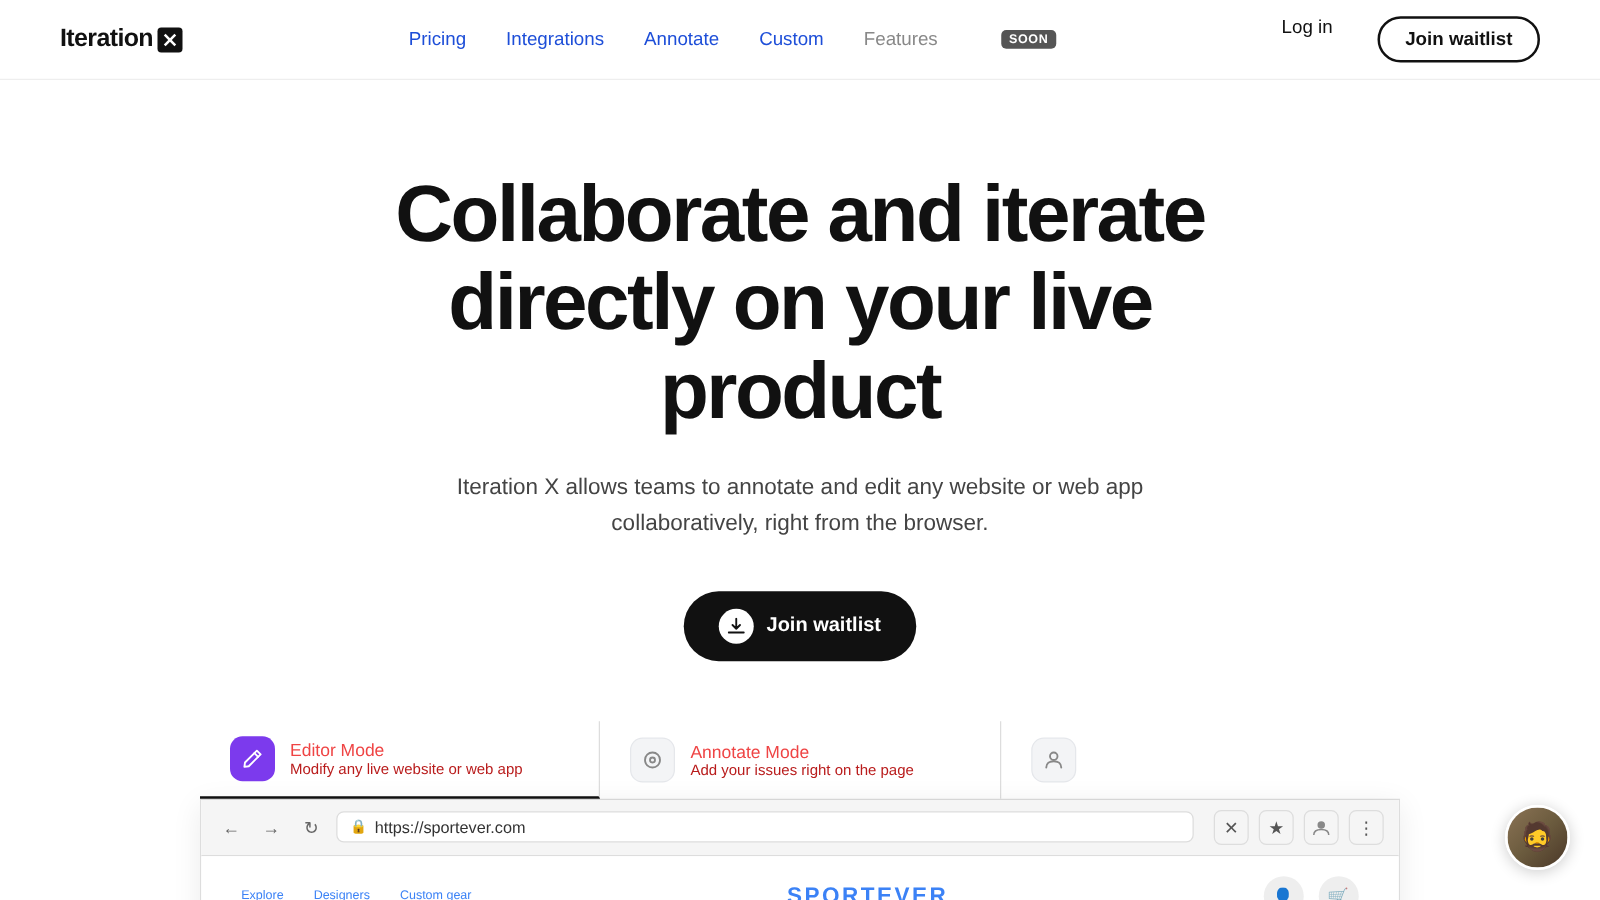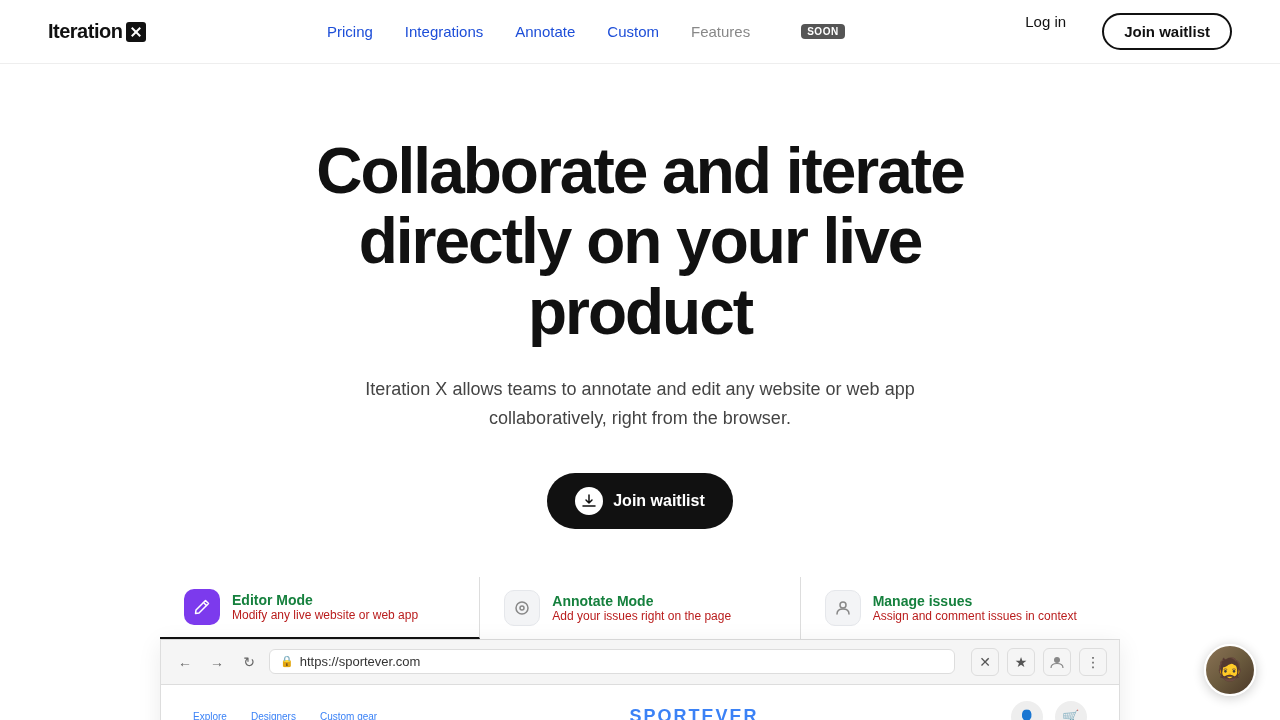--- a/index.html
+++ b/index.html
@@ -75,21 +75,21 @@
     }
     .mode-tab:not(:last-child) { border-right: 1px solid #ddd; }
     .mode-tab-icon {
       width: 36px; height: 36px; border-radius: 10px;
       display: flex; align-items: center; justify-content: center; flex-shrink: 0;
     }
     .mode-tab-icon.purple { background: #7c3aed; }
     .mode-tab-icon.gray { background: #f3f4f6; border: 1px solid #e5e7eb; }
     .mode-tab-icon svg { width: 18px; height: 18px; }
     .mode-tab-text { display: flex; flex-direction: column; }
-    .mode-tab-title { font-size: 14px; font-weight: 700; color: #15803d; }
+    .mode-tab-title { font-size: 14px; font-weight: 400; color: #ef4444; }
     .mode-tab-desc { font-size: 12px; color: #b91c1c; }
     .mode-tab.active { border-bottom: 2px solid #111; }
 
     
     .browser-window {
       width: 100%; max-width: 960px;
       border: 1px solid #ddd; border-top: none; border-radius: 0 0 12px 12px;
       overflow: hidden; box-shadow: 0 4px 24px rgba(0,0,0,0.08);
     }
     .browser-toolbar {
@@ -212,24 +212,20 @@
       </div>
     </div>
 
     <div class="mode-tab">
       <div class="mode-tab-icon gray">
         <svg viewBox="0 0 18 18" fill="none" xmlns="http://www.w3.org/2000/svg">
           <circle cx="9" cy="6" r="3" stroke="#888" stroke-width="1.5"></circle>
           <path d="M3 15c0-3.314 2.686-5 6-5s6 1.686 6 5" stroke="#888" stroke-width="1.5" stroke-linecap="round"></path>
         </svg>
       </div>
-      <div class="mode-tab-text">
-        <span class="mode-tab-title">Manage issues</span>
-        <span class="mode-tab-desc">Assign and comment issues in context</span>
-      </div>
     </div>
   </div>
 
   <div class="browser-window">
     <div class="browser-toolbar">
       <button class="browser-nav-btn">←</button>
       <button class="browser-nav-btn">→</button>
       <button class="browser-nav-btn browser-refresh">↻</button>
       <div class="url-bar">
         <span class="url-bar-lock">🔒</span>

